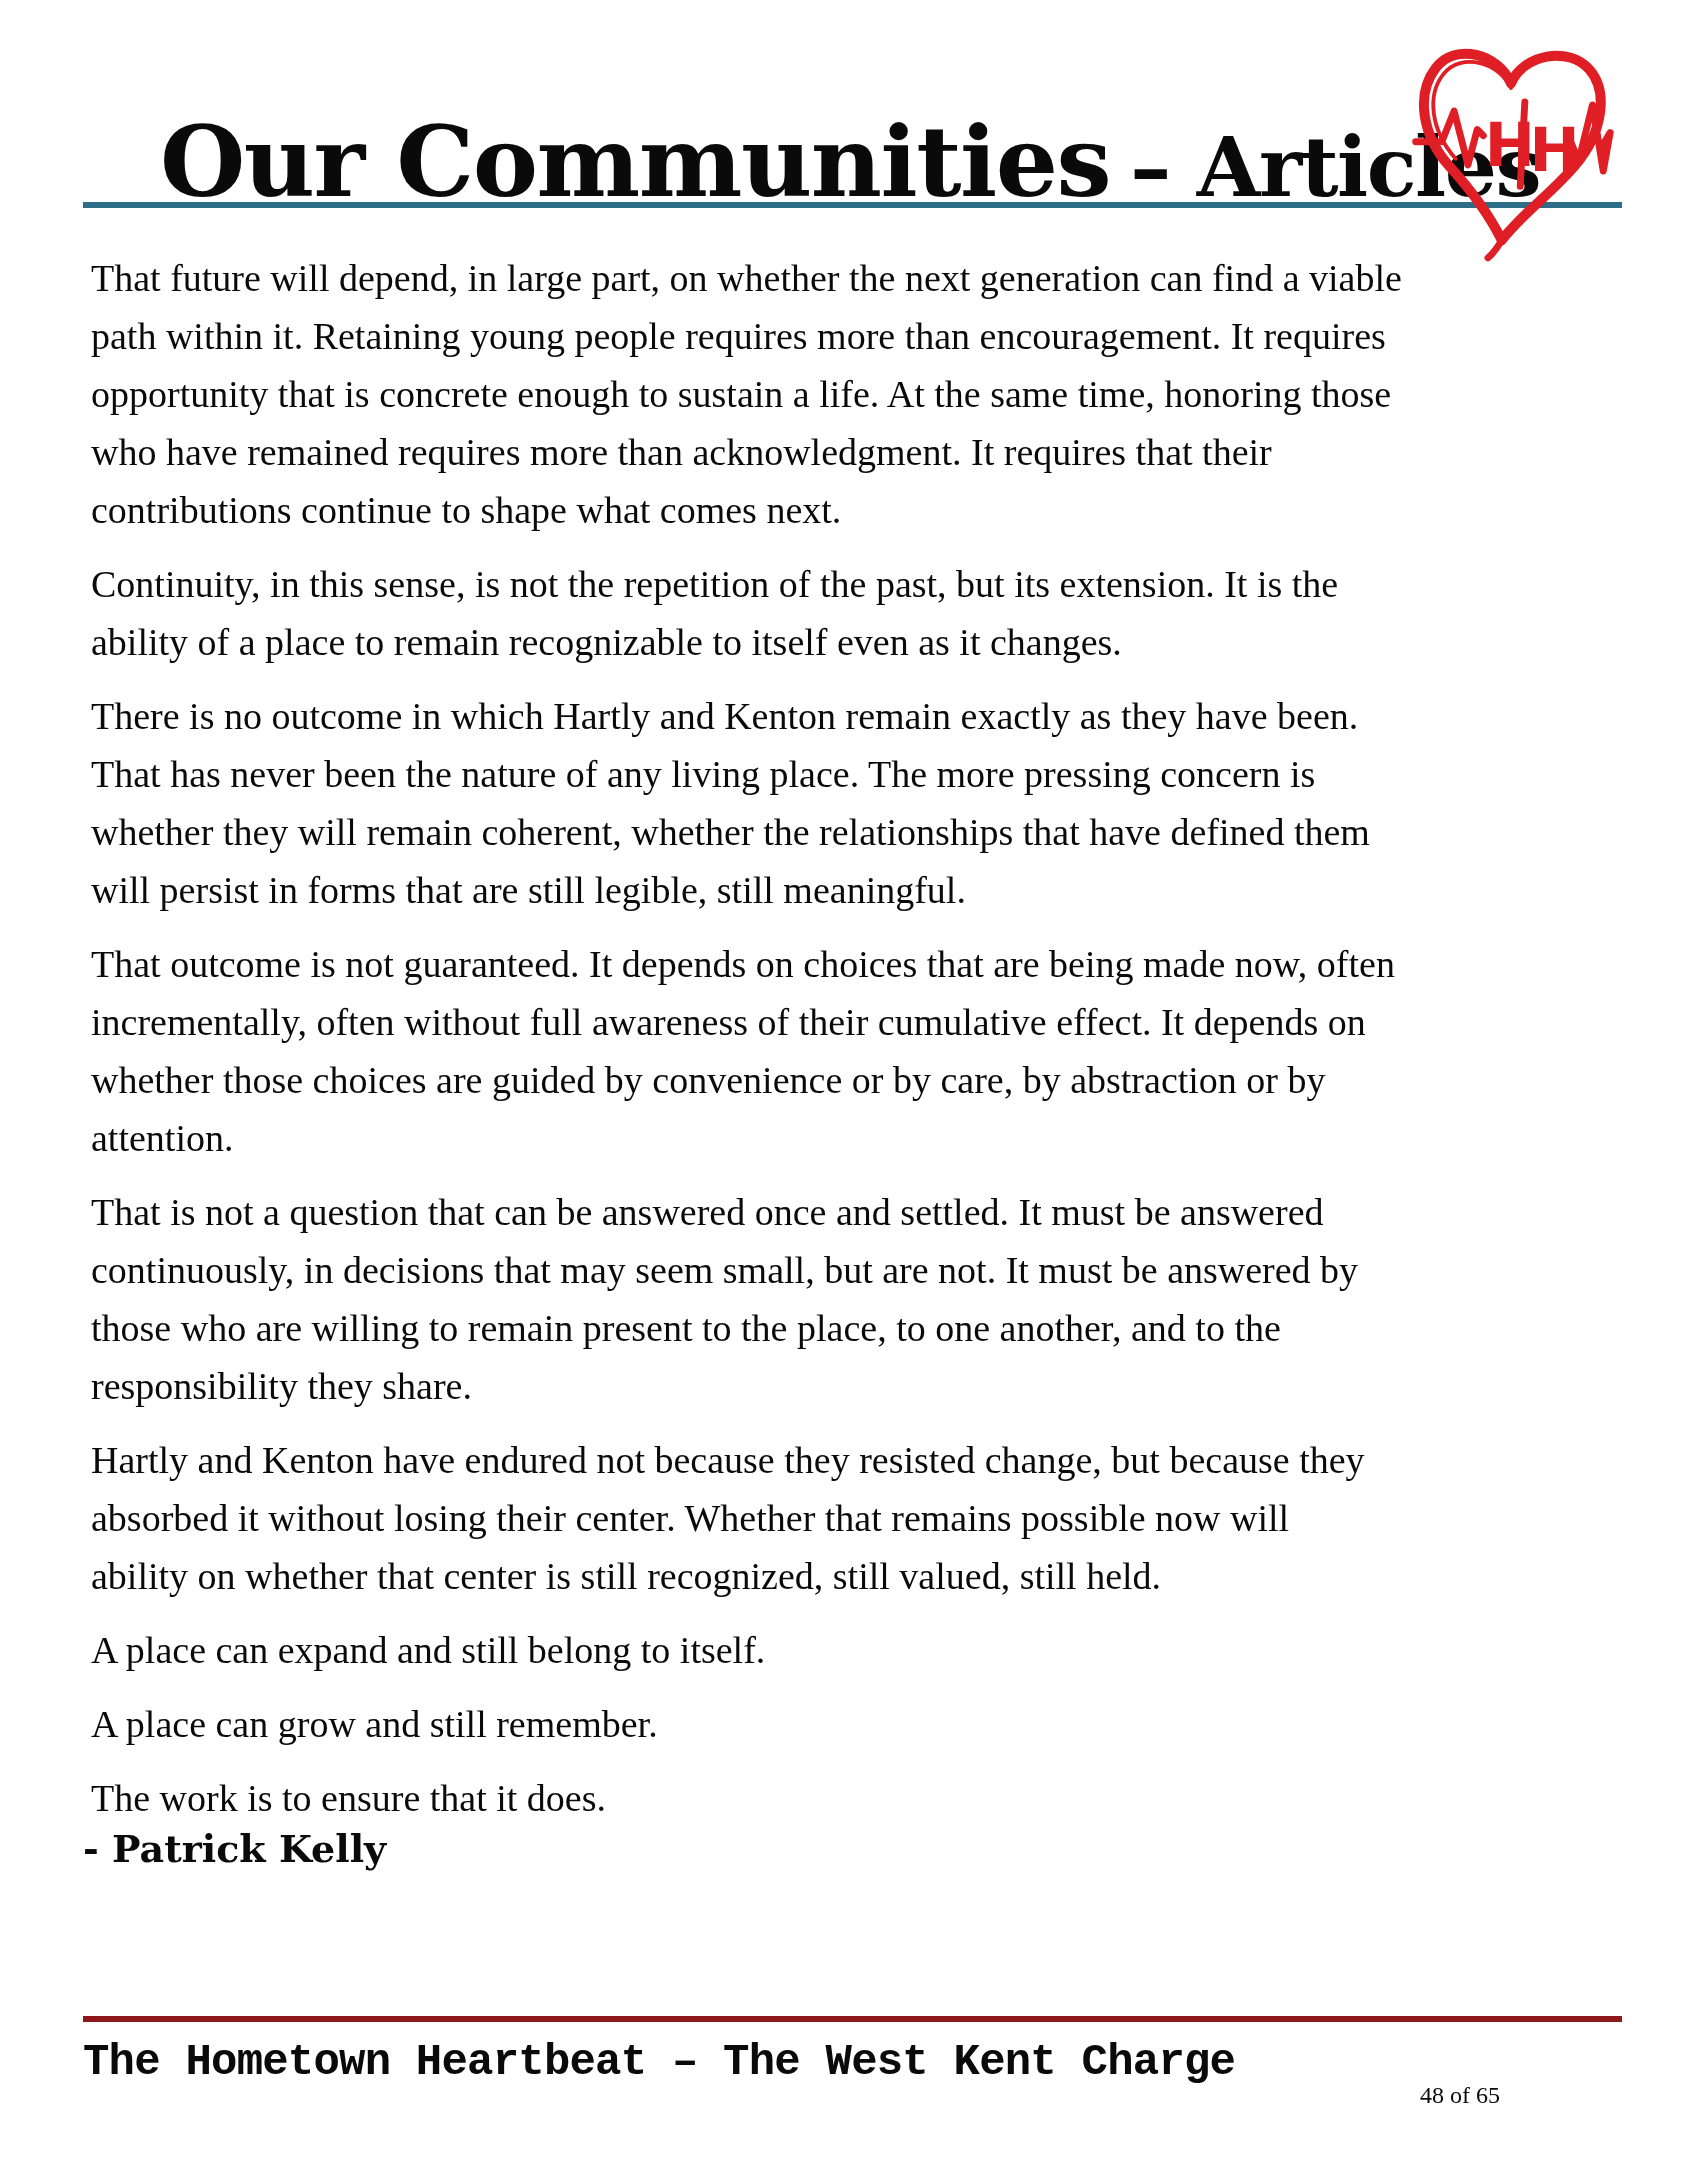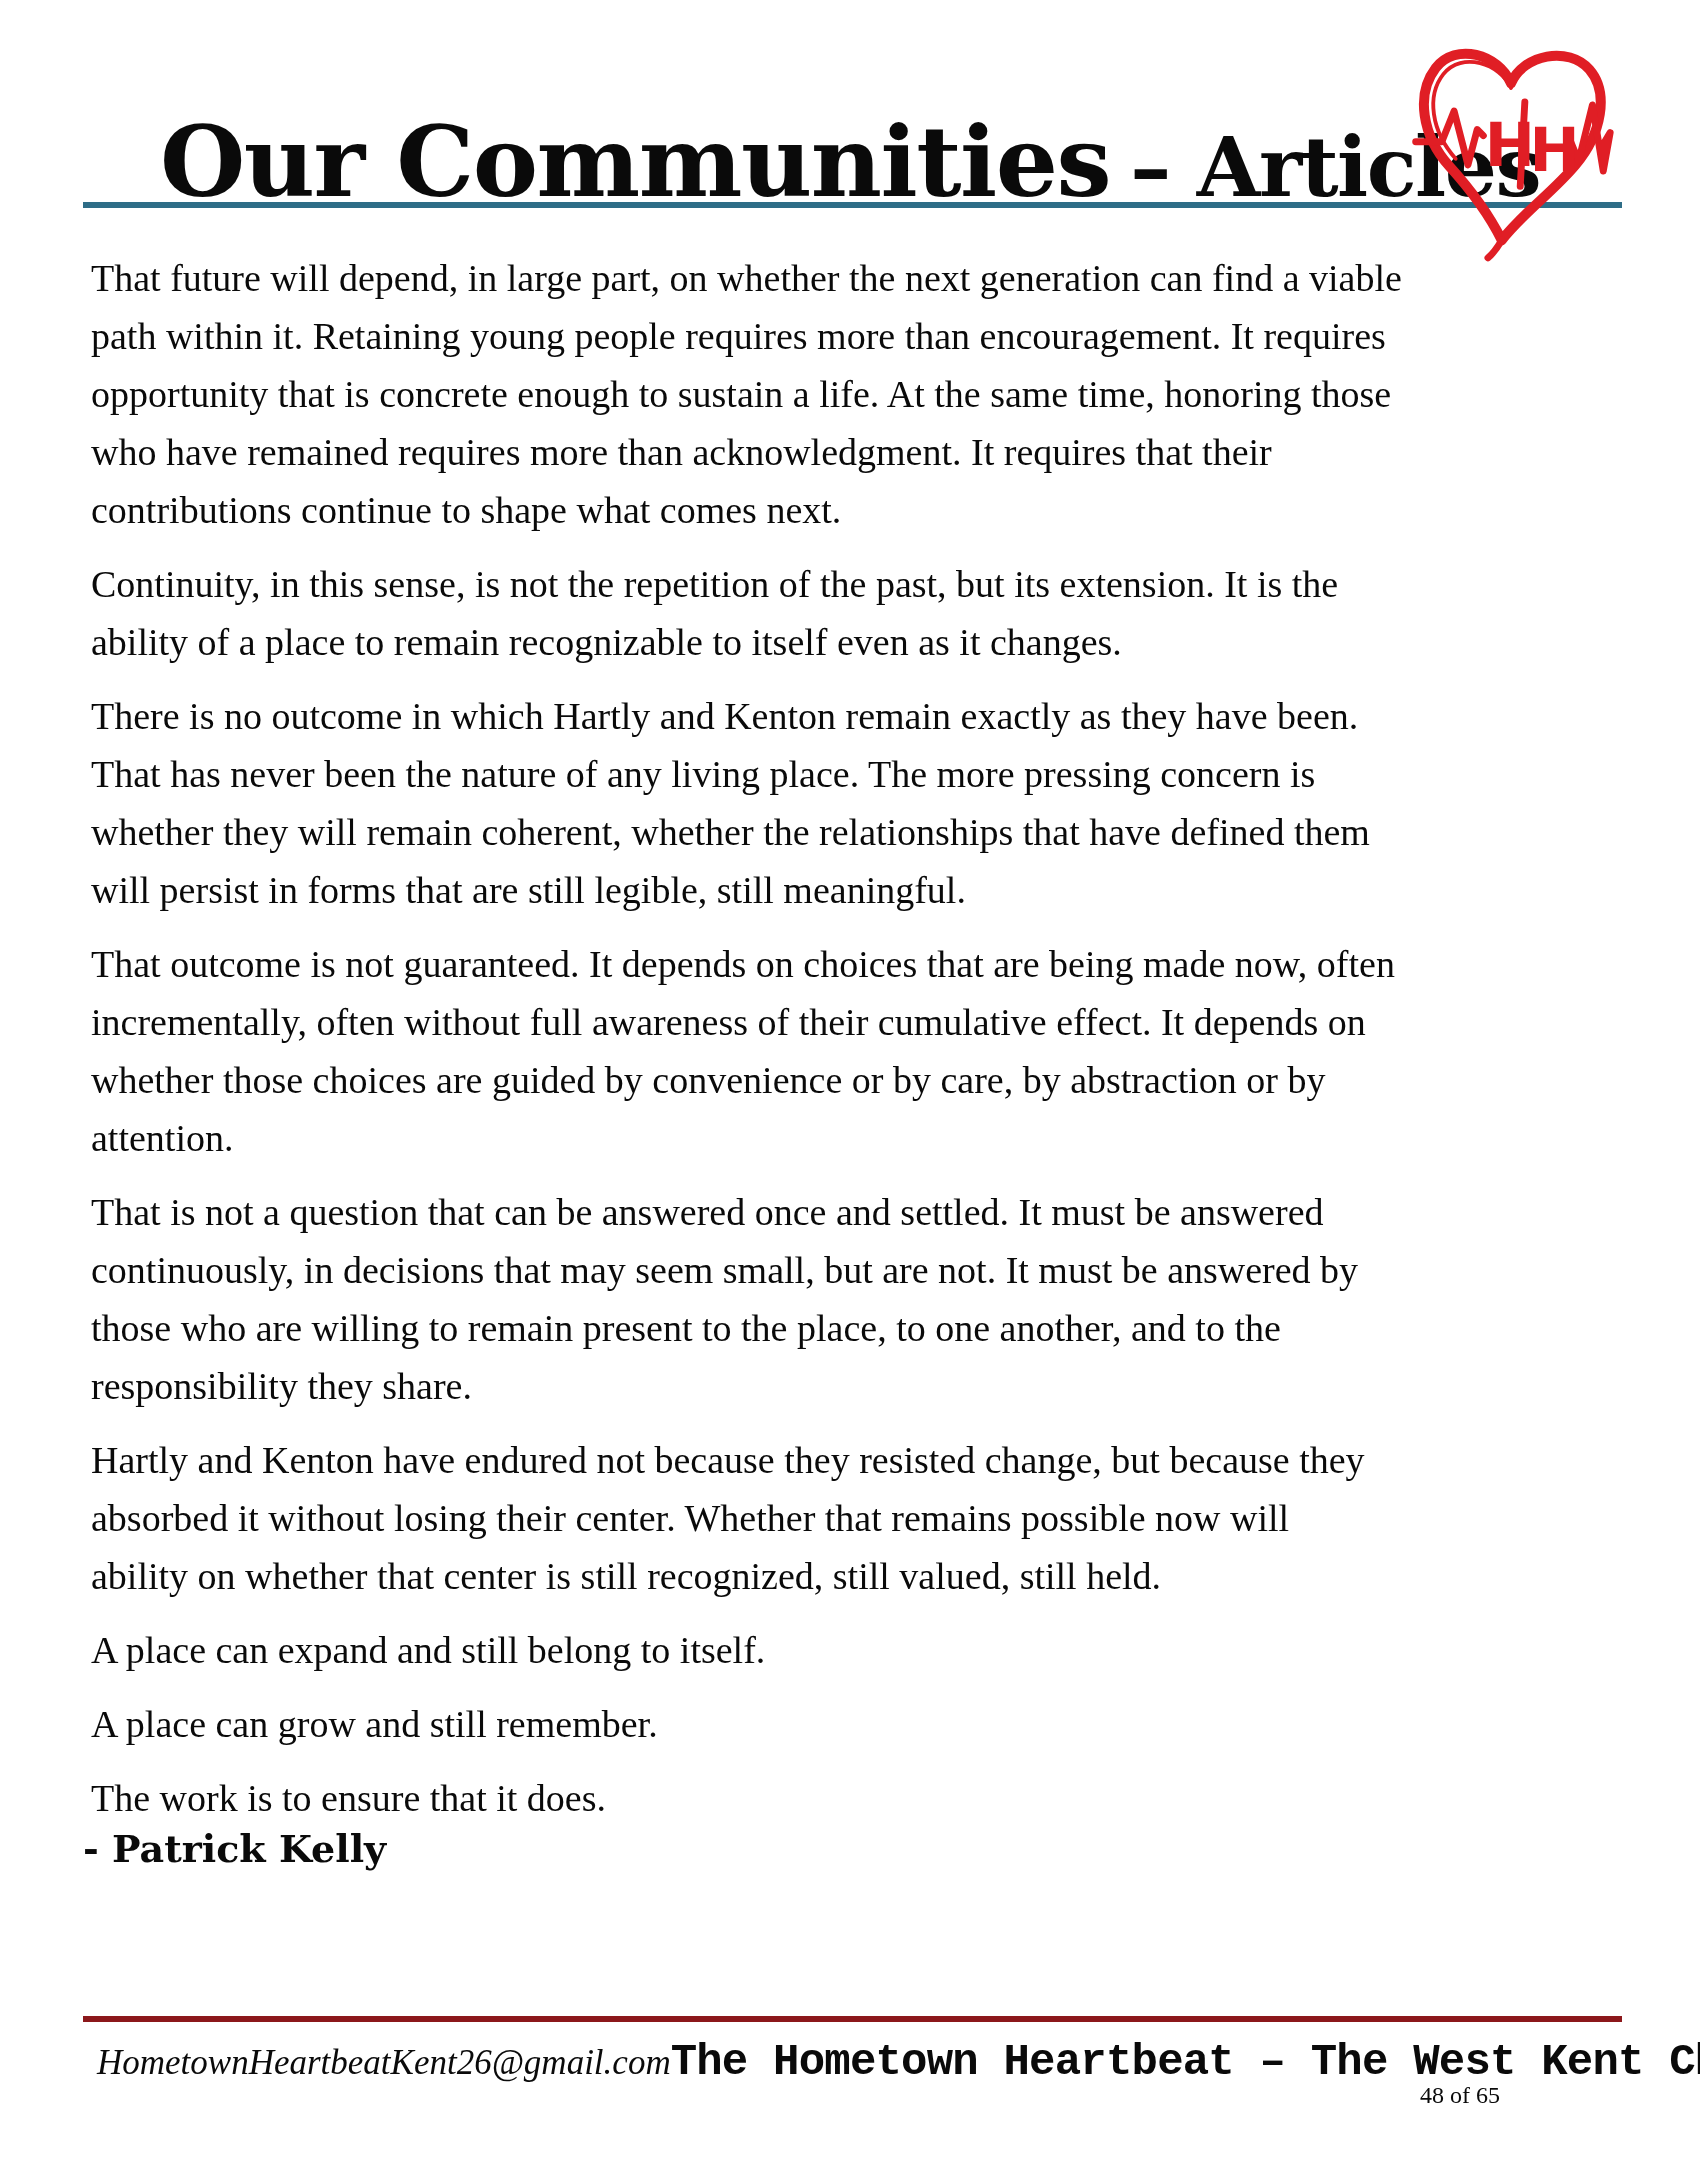--- a/index.html
+++ b/index.html
@@ -122,20 +122,19 @@
 ability on whether that center is still recognized, still valued, still held.</p>
     <p class="para">A place can expand and still belong to itself.</p>
     <p class="para">A place can grow and still remember.</p>
     <p class="para">The work is to ensure that it does.</p>
     <p class="signature">- Patrick Kelly</p>
   </main>
 
   <footer>
     <div class="ftr-rule"></div>
     <div class="ftr-row">
-      <span class="email">HometownHeartbeatKent26@gmail.com</span>
       <span class="publication">The Hometown Heartbeat – The West Kent Charge</span>
     </div>
     <div class="page-indicator">48 of 65</div>
   </footer>
 
 </div>
 
 
 </body></html>

